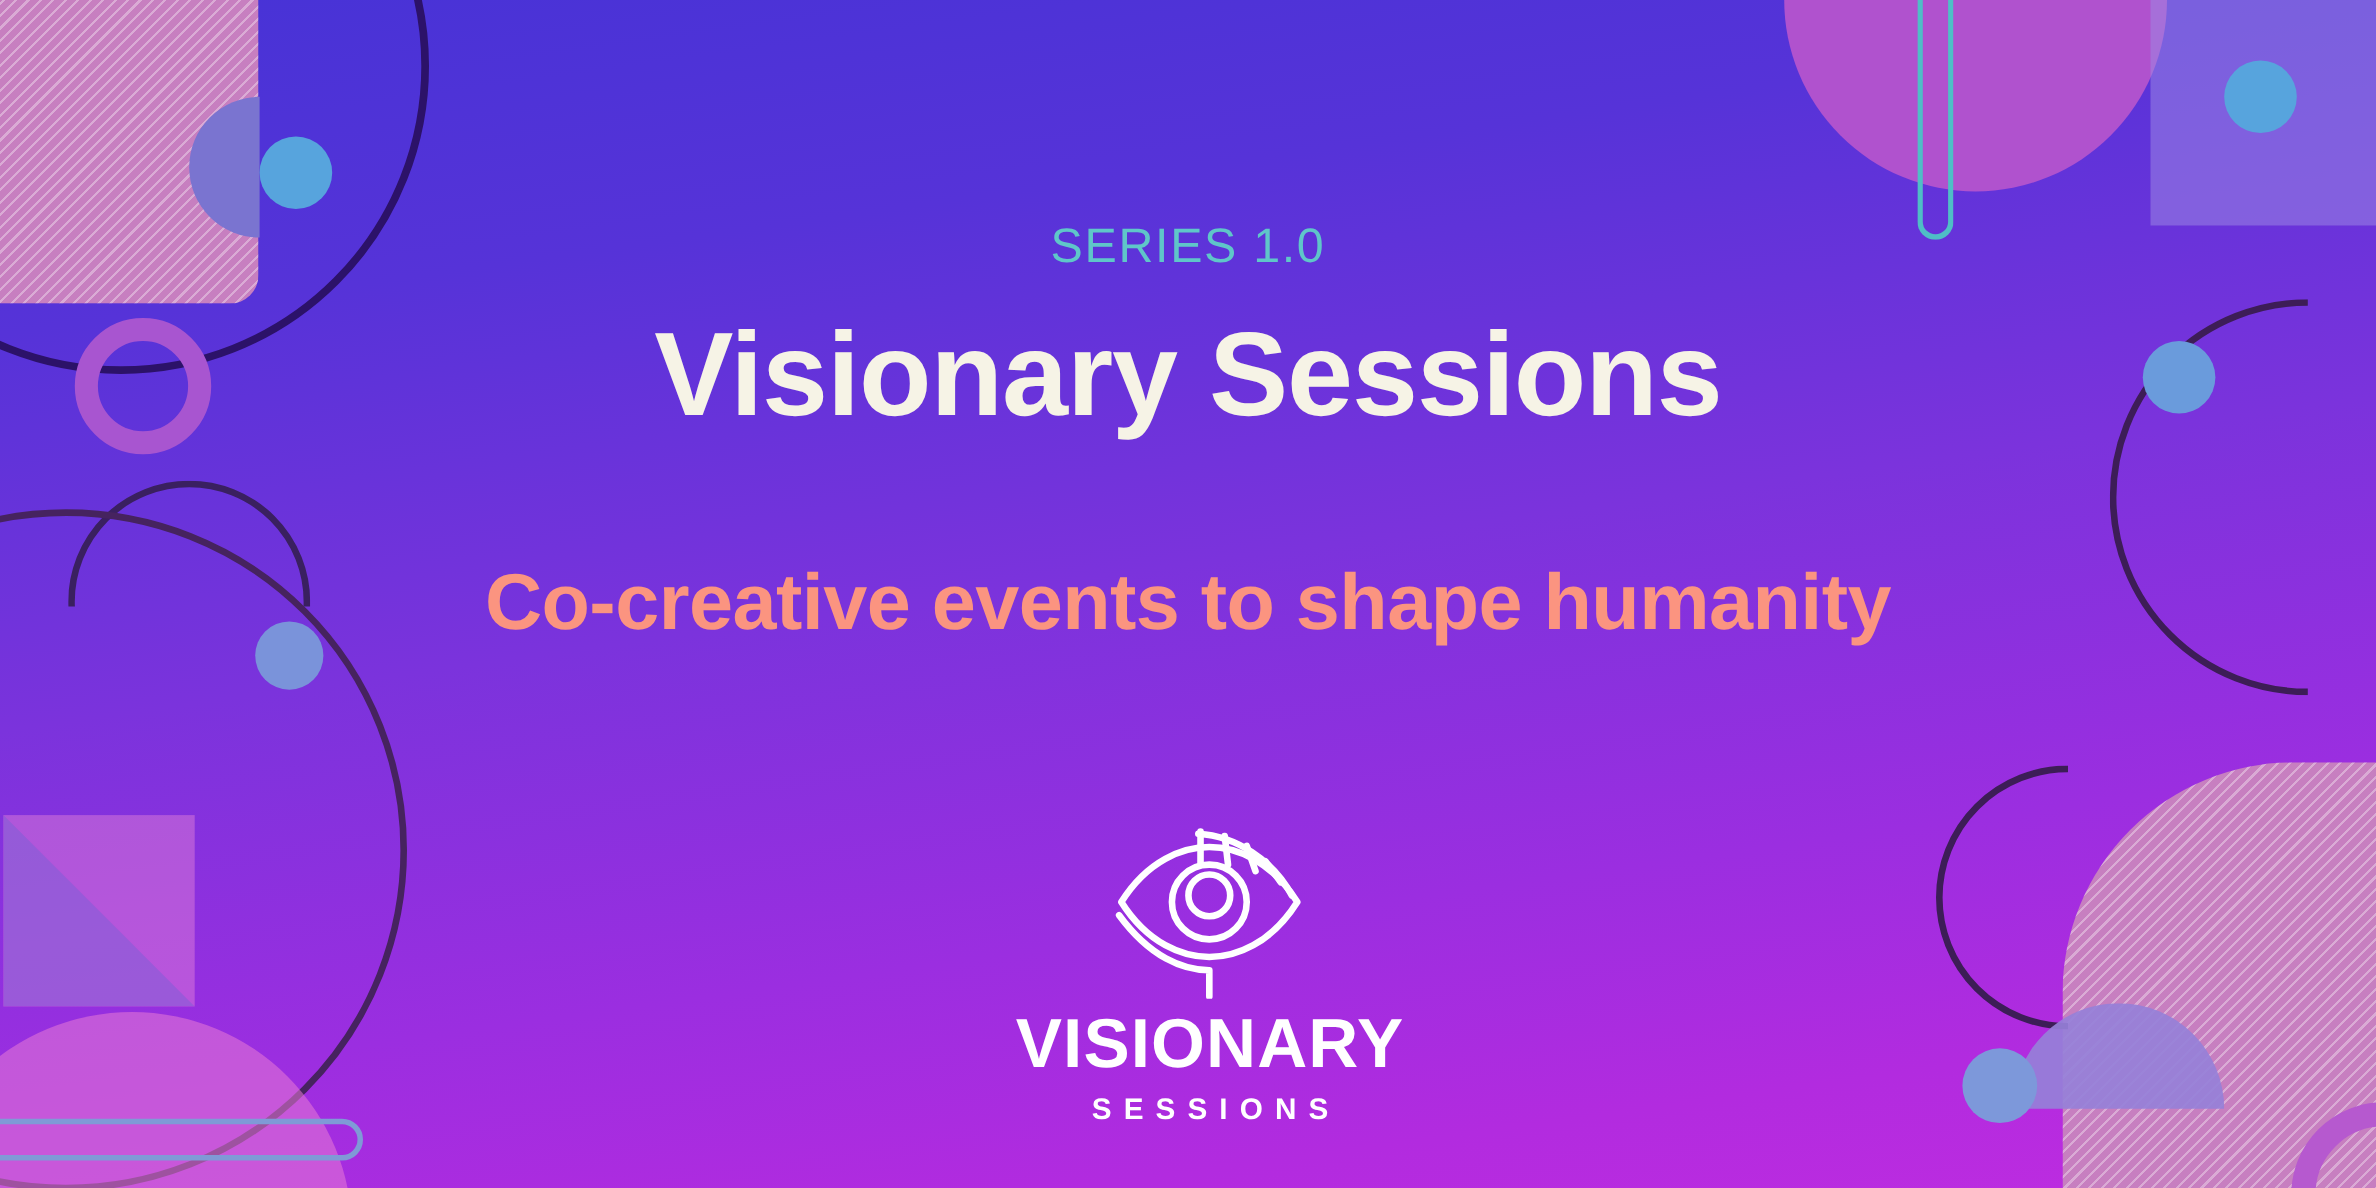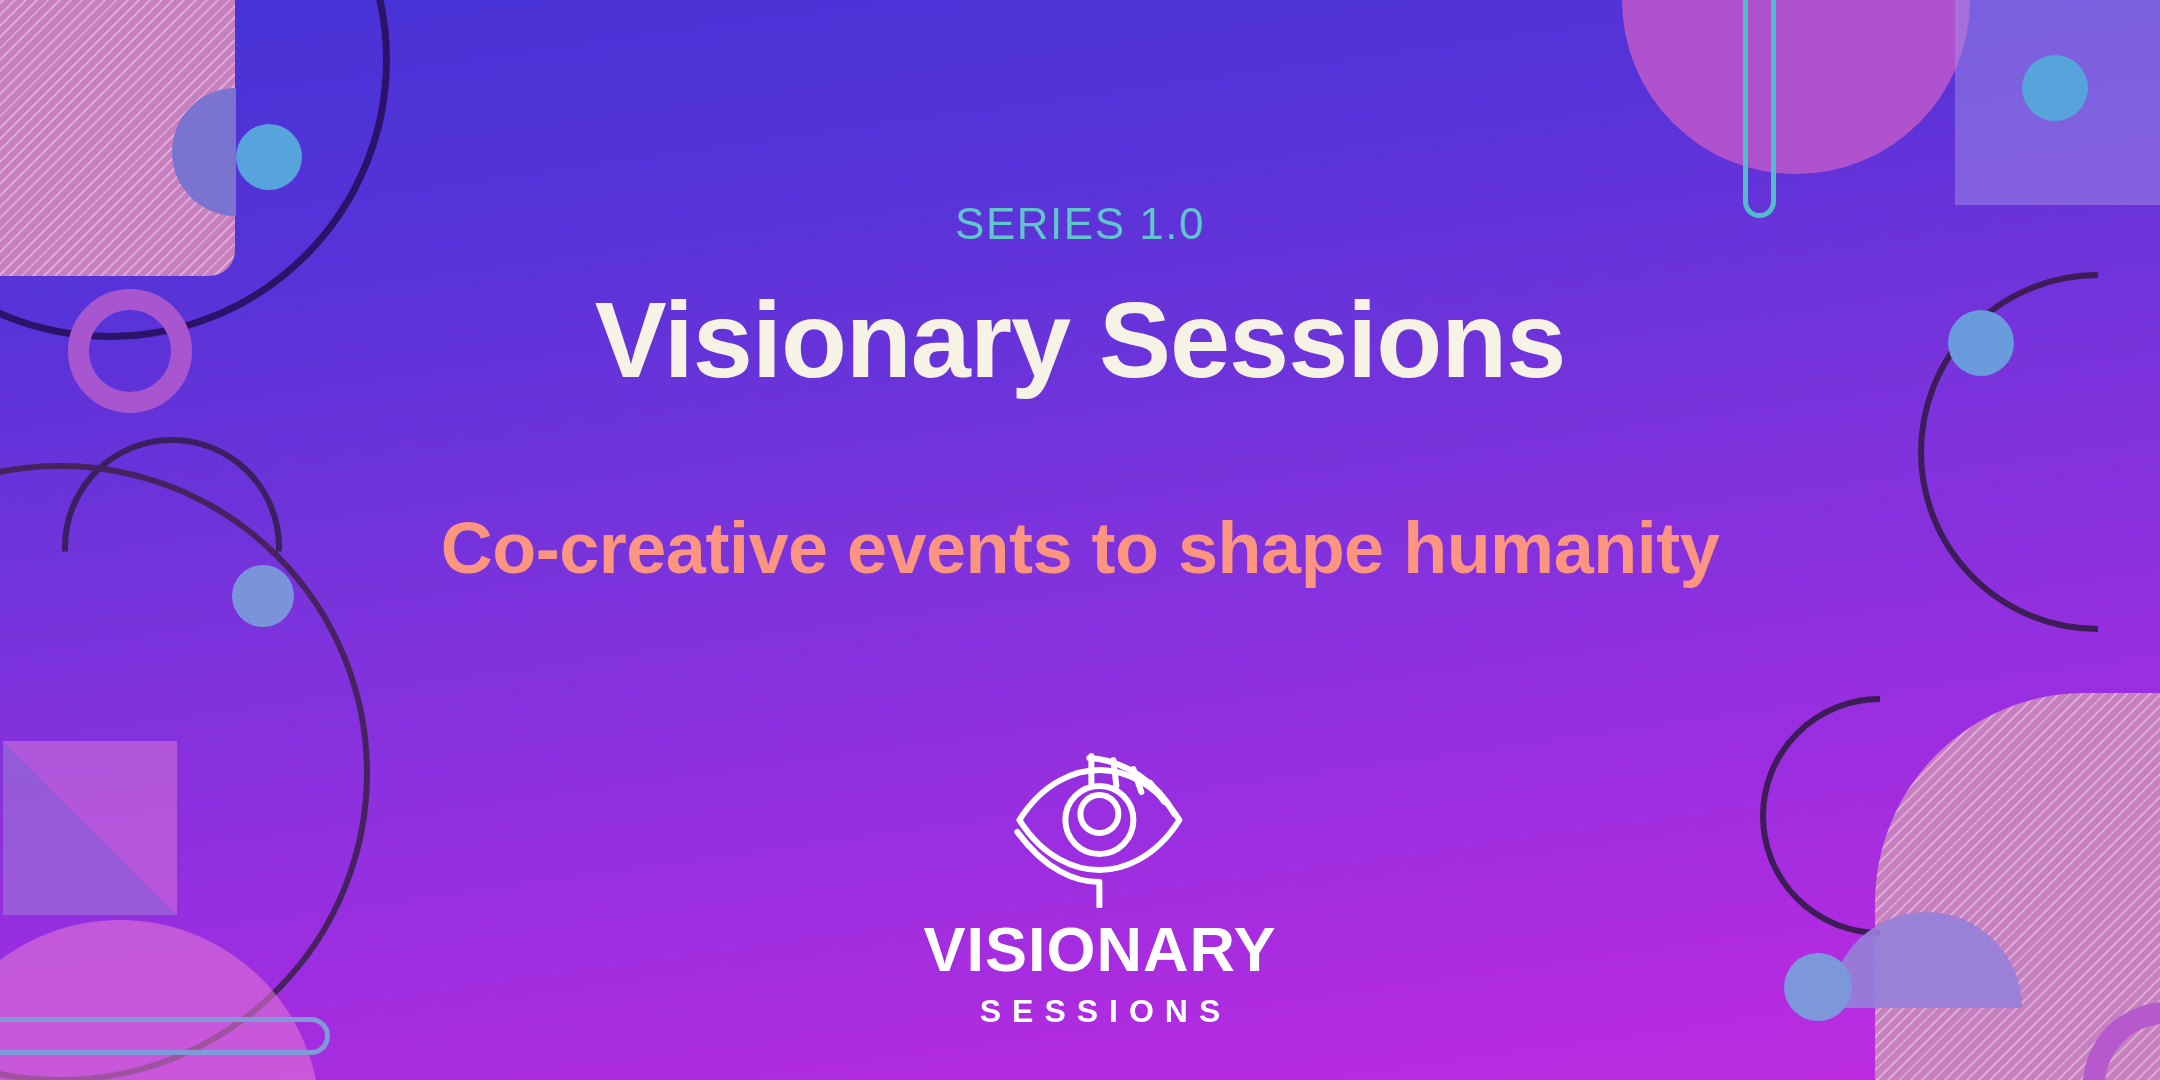--- a/index.html
+++ b/index.html
@@ -257,21 +257,21 @@
   .logo-word {
     margin-top: 10px;
     font-size: 63px;
     font-weight: 700;
     letter-spacing: 1px;
     color: #FFFFFF;
     line-height: 1;
   }
   .logo-sub {
     margin-top: 14px;
-    font-size: 32px;
+    font-size: 27px;
     font-weight: 700;
     letter-spacing: 11px;
     text-indent: 11px;
     color: #FFFFFF;
     line-height: 1;
   }
 </style>
 </head>
 <body>
 

